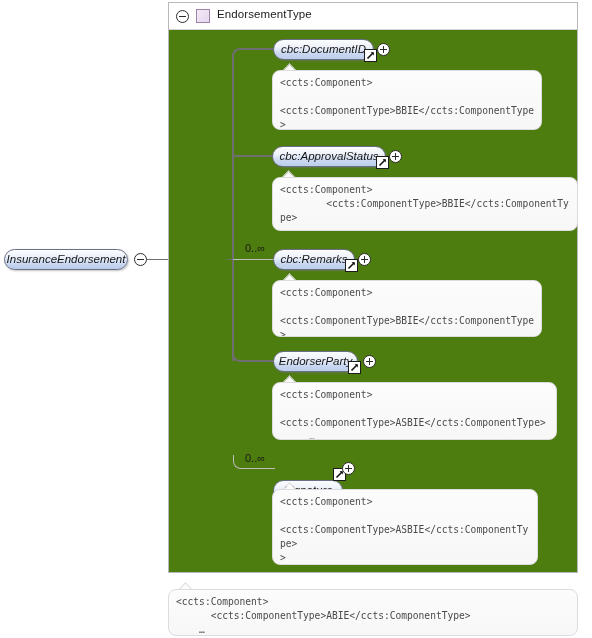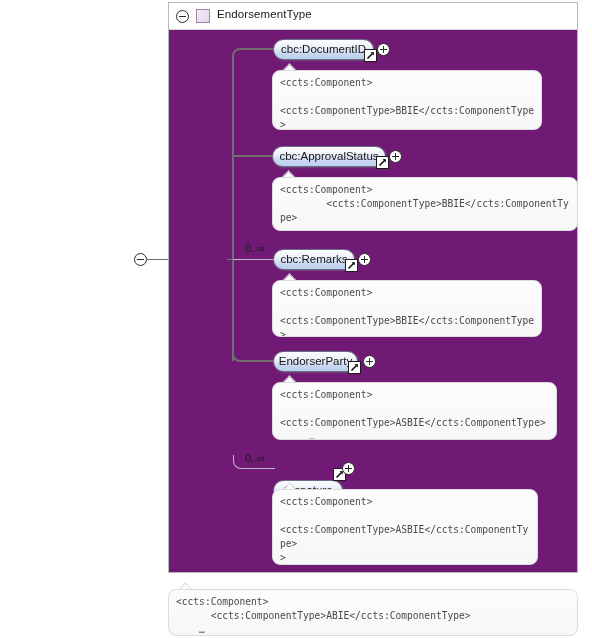--- a/index.html
+++ b/index.html
@@ -17,21 +17,21 @@
   }
 
   
   .type-box {
     position: absolute;
     left: 168px;
     top: 2px;
     width: 410px;
     height: 571px;
     border: 1px solid #b9b9bd;
-    background: #701a75;
+    background: #4d7c0f;
     box-sizing: border-box;
   }
   .type-header {
     position: absolute;
     left: 0;
     top: 0;
     right: 0;
     height: 27px;
     border-bottom: 1px solid #d4d4d8;
     background: #ffffff;
@@ -119,20 +119,21 @@
 
   
   .node {
     position: absolute;
     height: 21px;
     border: 1px solid #6a6f86;
     border-radius: 11px;
     background: linear-gradient(to bottom, #fbfcfe 0%, #eef2fa 38%, #c9d7f0 72%, #bccfec 100%);
     box-shadow: 1px 1px 2px rgba(120,120,130,.45);
     box-sizing: border-box;
+    font-style: italic;
   }
   .node .lbl {
     position: absolute;
     left: 0;
     right: 0;
     top: 3px;
     text-align: center;
     font-size: 11.5px;
     color: #151515;
     white-space: nowrap;
@@ -212,20 +213,23 @@
     border-left: 1px solid #dcdcdf;
     border-top: 1px solid #dcdcdf;
     transform: rotate(45deg);
   }
 </style>
 </head>
 <body>
 
 <div id="stage">
 
+  <div class="node root" style="left:4px; top:249px; width:124px;">
+    <span class="lbl">InsuranceEndorsement</span>
+  </div>
 
   <div class="circ" style="left:134px; top:253px;"></div>
 
   <div class="ln" style="left:147px; top:259px; width:37px; height:1px;"></div>
 
   <div class="seq" style="left:186px; top:247px;">
     <svg width="19" height="19" viewBox="0 0 19 19" aria-hidden="true">
       <line x1="1" y1="9.5" x2="18" y2="9.5" stroke="#2f2f2f" stroke-width="1.2"></line>
       <rect x="3" y="6" width="6" height="6" fill="#d8d8e4" stroke="#2f2f2f" stroke-width="1"></rect>
       <rect x="9.5" y="3.5" width="6" height="6" fill="#d8d8e4" stroke="#2f2f2f" stroke-width="1"></rect>

